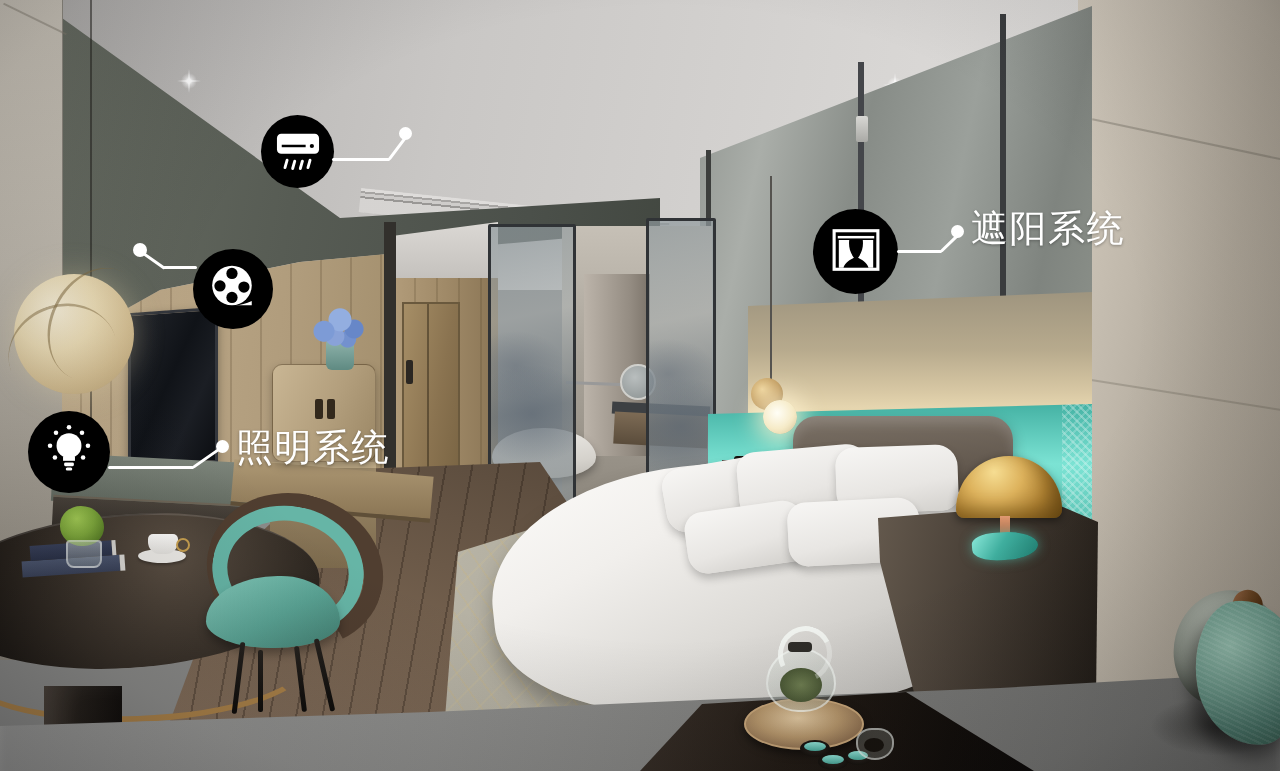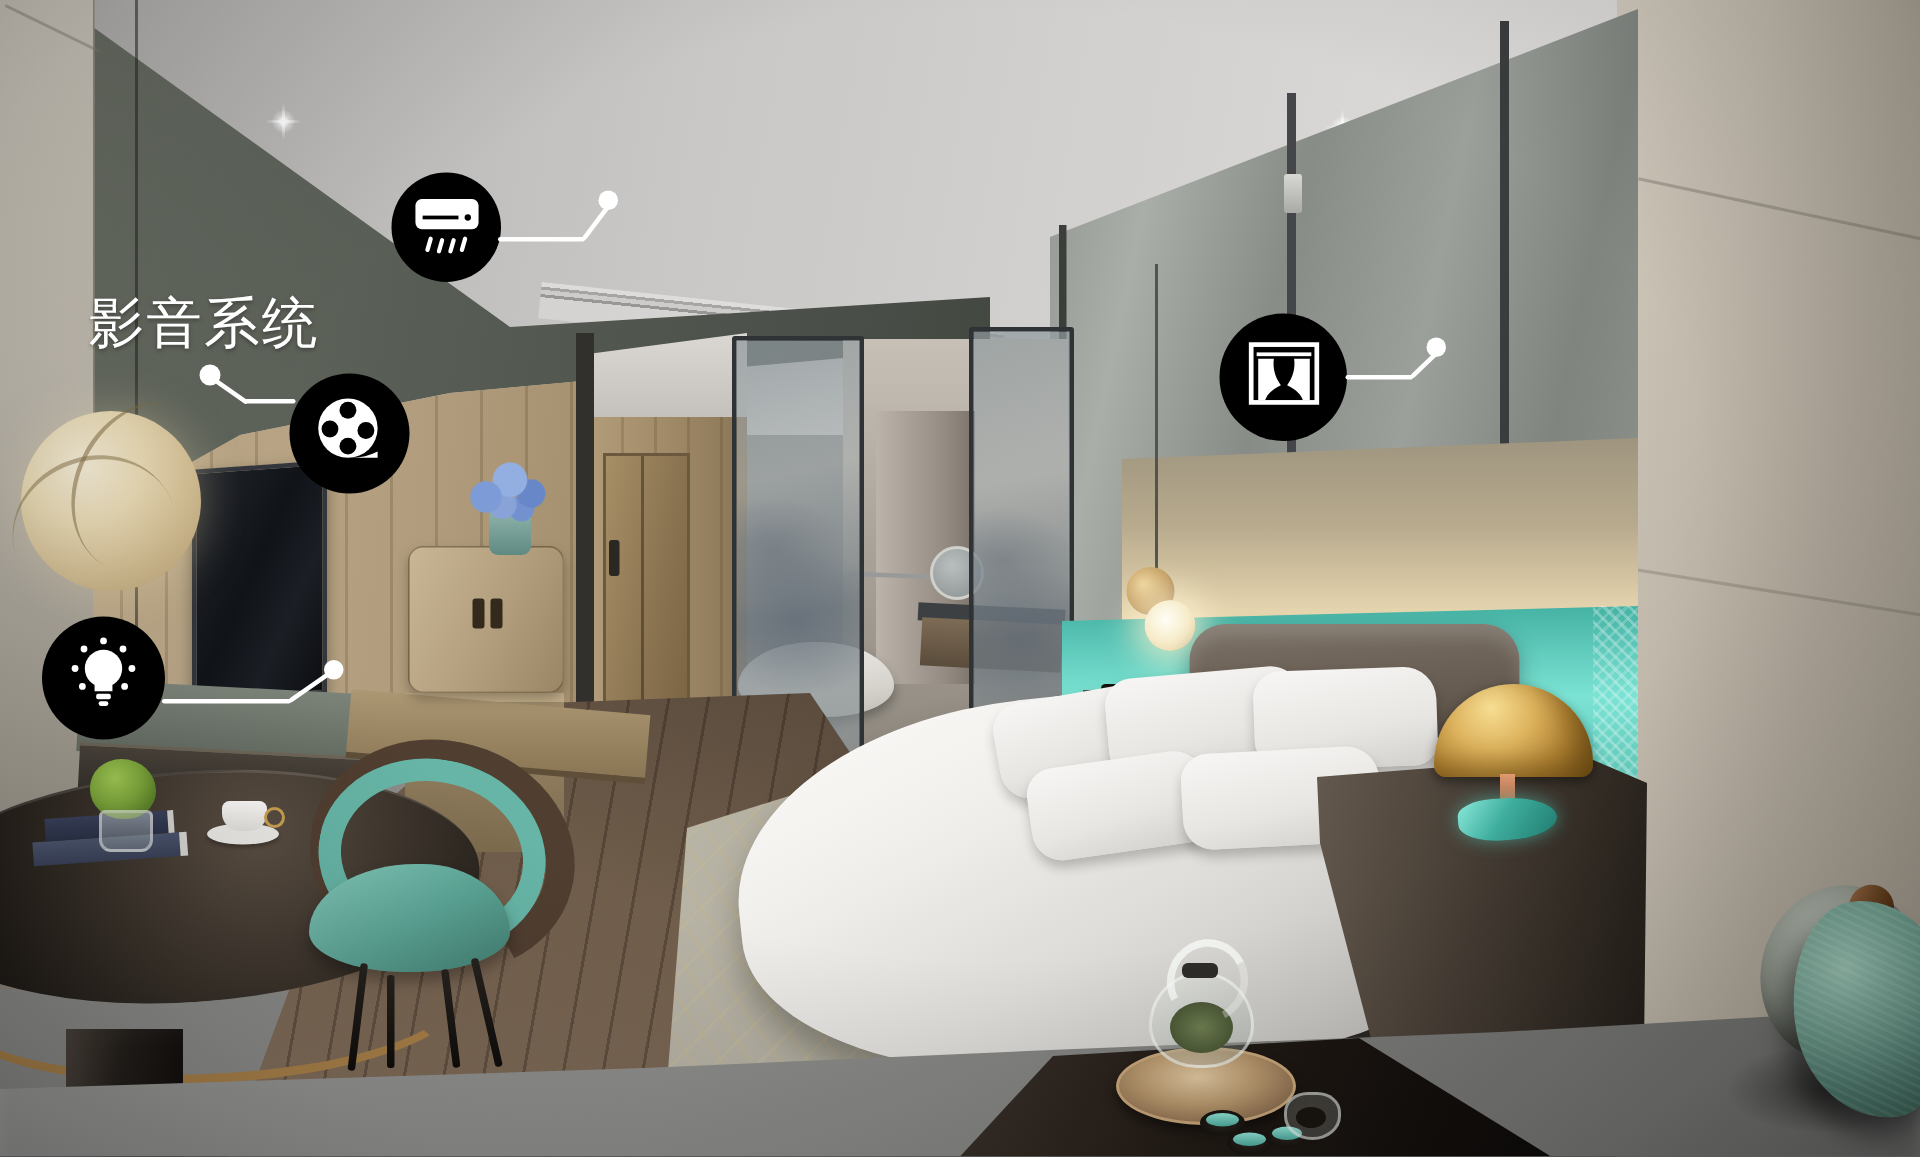--- a/index.html
+++ b/index.html
@@ -427,21 +427,20 @@
           <rect x="26" y="33" width="3" height="11" rx="1.5" transform="rotate(16 27.5 38.5)"></rect>
           <rect x="34" y="32" width="3" height="11" rx="1.5" transform="rotate(16 35.5 37.5)"></rect>
         </g>
       </svg>
     </span>
   </div>
   <div class="lead env-h"></div>
   <div class="lead env-d"></div>
   <div class="ldot env-dot"></div>
 
-  <div class="clabel lb-av">影音系统</div>
   <div class="ldot av-dot"></div>
   <div class="lead av-d"></div>
   <div class="lead av-h"></div>
   <div class="badge b-av">
     <span>
       <svg viewBox="0 0 48 48" width="50" height="50">
         <circle cx="23" cy="22.5" r="19" fill="#fff"></circle>
         <path d="M26 41.5 H42 V37.5 Q34 41.5 26 41.5 Z" fill="#fff"></path>
         <circle cx="23" cy="11" r="5.4" fill="#000"></circle>
         <circle cx="11.5" cy="23" r="5.4" fill="#000"></circle>
@@ -466,28 +465,30 @@
           <circle cx="12" cy="8" r="2.1"></circle>
             <circle cx="6.5" cy="20" r="2.1"></circle>
           <circle cx="11" cy="31" r="2.1"></circle>
         </g>
       </svg>
     </span>
   </div>
   <div class="lead light-h"></div>
   <div class="lead light-d"></div>
   <div class="ldot light-dot"></div>
+  <div class="clabel lb-light">照明系统</div>
 
   <div class="badge b-shade">
     <span>
       <svg viewBox="0 0 48 44" width="50" height="46">
         <rect x="3" y="3.5" width="42" height="37" fill="none" stroke="#fff" stroke-width="3"></rect>
         <rect x="6.5" y="8.5" width="35" height="2.4" fill="#fff"></rect>
         <path d="M7.5 12.5 L17.5 12.5 C16.8 18.5 18 24 22 29.5 C16 32.5 13 35.5 12 39 L7.5 39 Z" fill="#fff"></path>
         <path d="M40.5 12.5 L30.5 12.5 C31.2 18.5 30 24 26 29.5 C32 32.5 35 35.5 36 39 L40.5 39 Z" fill="#fff"></path>
       </svg>
     </span>
   </div>
   <div class="lead shade-h"></div>
   <div class="lead shade-d"></div>
   <div class="ldot shade-dot"></div>
+  <div class="clabel lb-shade">遮阳系统</div>
 
 </div>
 
 </body></html>

